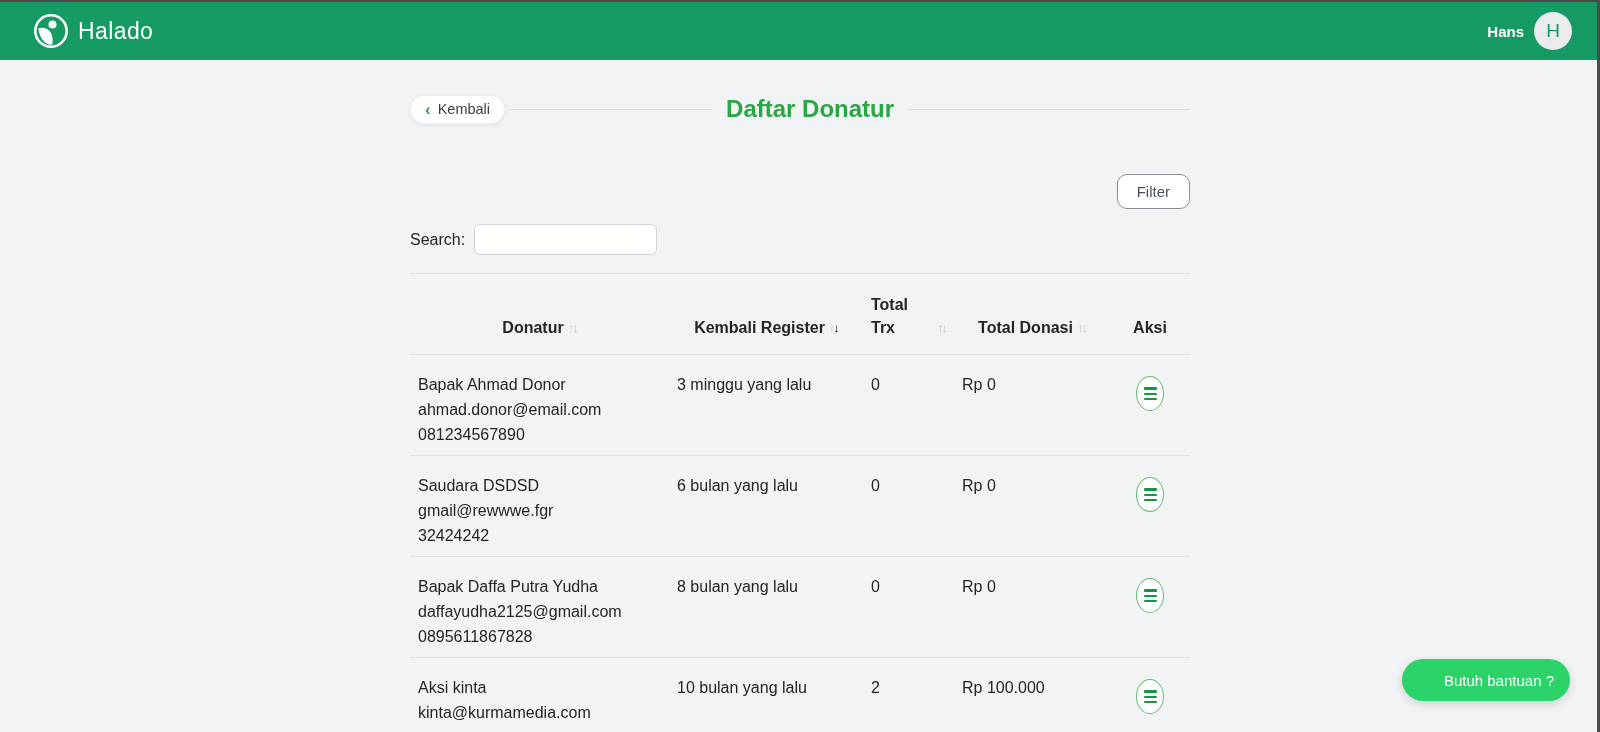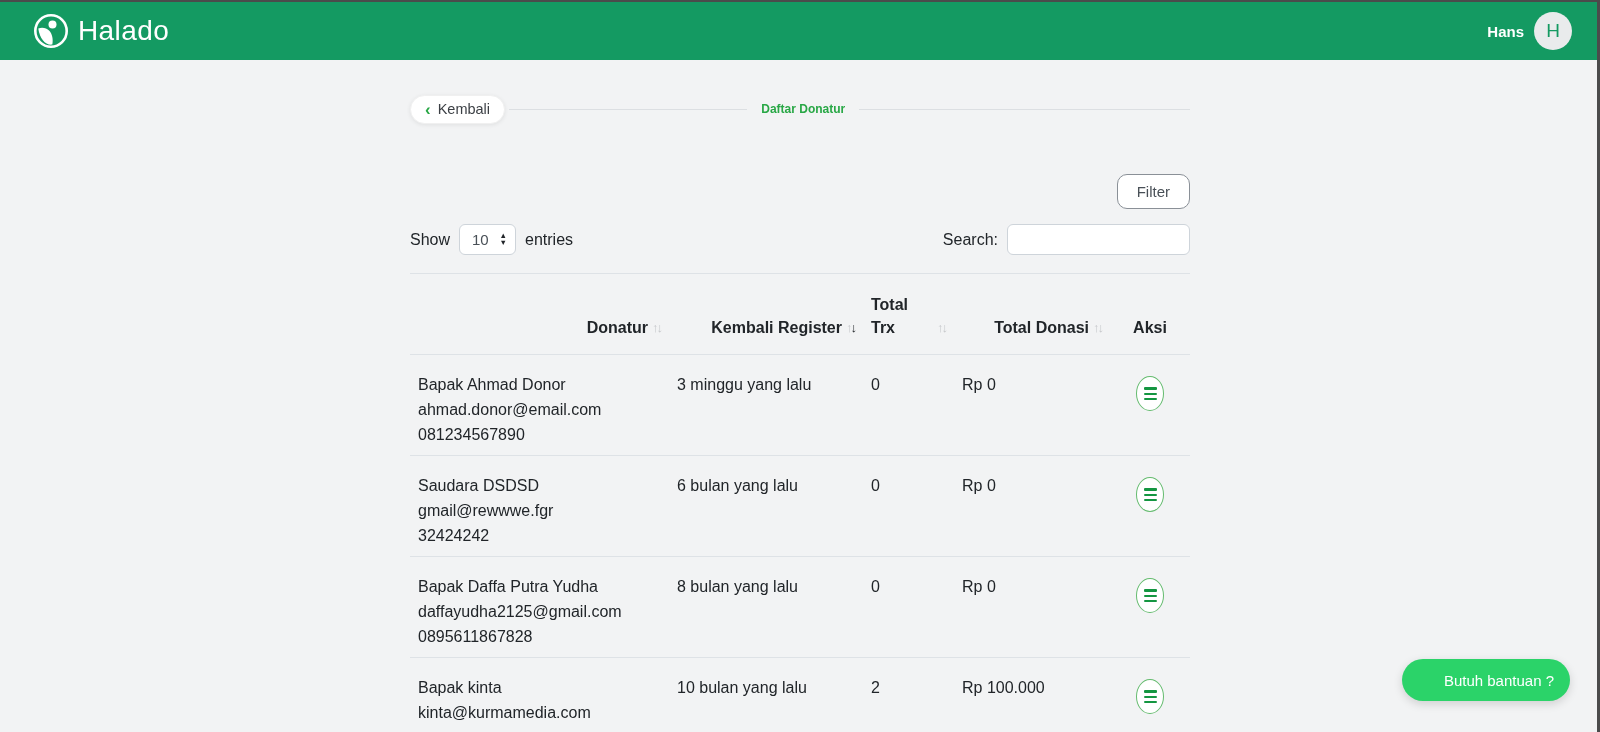--- a/index.html
+++ b/index.html
@@ -7,58 +7,58 @@
           font-family:"Liberation Sans","DejaVu Sans",sans-serif;color:#212529;}
 
   
   .edge-top{position:absolute;top:0;left:0;right:0;height:2px;background:#4b4b4b;z-index:60;}
   .edge-right{position:absolute;top:0;right:0;bottom:0;width:3px;background:#4b4b4b;z-index:59;}
 
   
   .navbar{position:absolute;top:2px;left:0;right:0;height:58px;background:var(--navbar-green,#149a62);
           display:flex;align-items:center;justify-content:space-between;padding:0 28px 0 32px;box-sizing:border-box;}
   .brand{display:flex;align-items:center;gap:8px;color:#fff;cursor:pointer;}
-  .brand-name{font-size:28px;font-weight:500;letter-spacing:.4px;}
+  .brand-name{font-size:23px;font-weight:500;letter-spacing:.4px;}
   .account{display:flex;align-items:center;gap:10px;}
   .user-name{color:#ffffff;font-size:15px;font-weight:700;}
   .avatar{width:38px;height:38px;border-radius:50%;background:#e9ebec;color:var(--navbar-green,#149a62);
           display:flex;align-items:center;justify-content:center;font-size:19px;cursor:pointer;}
 
   
   .main{width:780px;margin:0 auto;padding-top:94px;}
   .page-header{display:flex;align-items:center;height:30px;}
   .back-btn{display:inline-flex;align-items:center;gap:7px;background:#fff;border:1px solid #f0f0f0;
             border-radius:999px;height:29px;padding:0 14px;font-size:14.5px;color:#3b3f44;
             box-shadow:0 1px 4px rgba(0,0,0,.08);cursor:pointer;font-family:inherit;}
   .back-chevron{color:var(--title-green,#28a745);font-weight:700;font-size:17px;line-height:1;}
   .hline{height:1px;background:#dcdfe2;}
   .hline.left{flex:.72;margin-left:4px;}
   .hline.right{flex:1;}
-  .page-title{color:var(--title-green,#28a745);font-size:12px;font-weight:700;margin:0 14px;white-space:nowrap;}
+  .page-title{color:var(--title-green,#28a745);font-size:24px;font-weight:700;margin:0 14px;white-space:nowrap;}
 
   .filter-row{margin-top:50px;display:flex;justify-content:flex-end;}
   .filter-btn{background:#fff;border:1px solid #8a9097;border-radius:10px;padding:8px 19px;font-size:15px;
               color:#495057;cursor:pointer;font-family:inherit;}
 
   .controls-row{margin-top:15px;display:flex;align-items:center;justify-content:space-between;}
   .show-group,.search-group{display:flex;align-items:center;gap:9px;font-size:16px;color:#212529;}
   .select-box{position:relative;width:57px;height:31px;background:#fff;border:1px solid #ced4da;border-radius:6px;
               display:flex;align-items:center;justify-content:space-between;padding:0 8px 0 12px;
               box-sizing:border-box;cursor:pointer;}
   .select-value{font-size:15px;color:#495057;}
   .stepper{display:flex;flex-direction:column;line-height:6.5px;font-size:7.5px;color:#212529;}
   .search-input{width:183px;height:31px;border:1px solid #ced4da;border-radius:6px;background:#fff;
                 box-sizing:border-box;padding:0 10px;font-size:15px;font-family:inherit;color:#212529;outline:none;}
 
   
   .donor-table{margin-top:18px;width:780px;border-collapse:collapse;table-layout:fixed;}
   .donor-table thead th{border-top:1px solid #dee2e6;border-bottom:1px solid #dee2e6;vertical-align:bottom;
                         padding:12px 8px 15px;font-size:16px;color:#212529;text-align:left;height:81px;
                         box-sizing:border-box;cursor:pointer;}
-  .th-inner{display:flex;align-items:flex-end;justify-content:flex-end;gap:4px;font-weight:700;line-height:1.45;}
+  .th-inner{display:flex;align-items:flex-end;justify-content:center;gap:4px;font-weight:700;line-height:1.45;}
   th.aksi-col{cursor:default;}
   th.aksi-col .th-inner{justify-content:center;}
   .sort-icons{font-size:13px;color:#c6c8cb;letter-spacing:-2px;white-space:nowrap;padding-bottom:1px;font-weight:400;}
   .sort-icons .active{color:#212529;}
   .donor-table tbody td{border-bottom:1px solid #dee2e6;vertical-align:top;padding:17px 8px 8px;font-size:16px;
                         color:#212529;height:100px;box-sizing:border-box;line-height:25px;}
   .donor-line{min-height:25px;}
   td.aksi-cell{text-align:center;padding-top:13px;}
   .action-btn{width:28px;height:35px;border-radius:50%;border:1.5px solid var(--action-border-green,#64bb6e);
               background:#fff;display:inline-flex;align-items:center;justify-content:center;cursor:pointer;padding:0;}
@@ -107,31 +107,20 @@
       <div class="hline left"></div>
       <div class="page-title">Daftar Donatur</div>
       <div class="hline right"></div>
     </div>
 
     <div class="filter-row">
       <button class="filter-btn">Filter</button>
     </div>
 
     <div class="controls-row">
-      <div class="show-group">
-        <span>Show</span>
-        <div class="select-box">
-          <span class="select-value">10</span>
-          <span class="stepper">
-            <span>▲</span>
-              <span>▼</span>
-          </span>
-        </div>
-        <span>entries</span>
-      </div>
       <div class="search-group">
         <span>Search:</span>
         <input class="search-input" type="text" value="" style="">
       </div>
     </div>
 
     <table class="donor-table">
       <thead>
         <tr id="header-row">
             <th style="width: 259px;">
@@ -212,21 +201,21 @@
             <td class="aksi-cell"><button class="action-btn">
                 <span class="menu-bars">
                   <span class="bar"></span>
                   <span class="bar"></span>
                   <span class="bar"></span>
                 </span>
               </button></td>
           </tr>
           <tr>
             <td>
-              <div class="donor-line">Bapak kinta</div>
+              <div class="donor-line">Aksi kinta</div>
               <div class="donor-line">kinta@kurmamedia.com</div>
               <div class="donor-line"></div>
             </td>
             <td>10 bulan yang lalu</td>
             <td>2</td>
             <td>Rp 100.000</td>
             <td class="aksi-cell"><button class="action-btn">
                 <span class="menu-bars">
                   <span class="bar"></span>
                   <span class="bar"></span>

